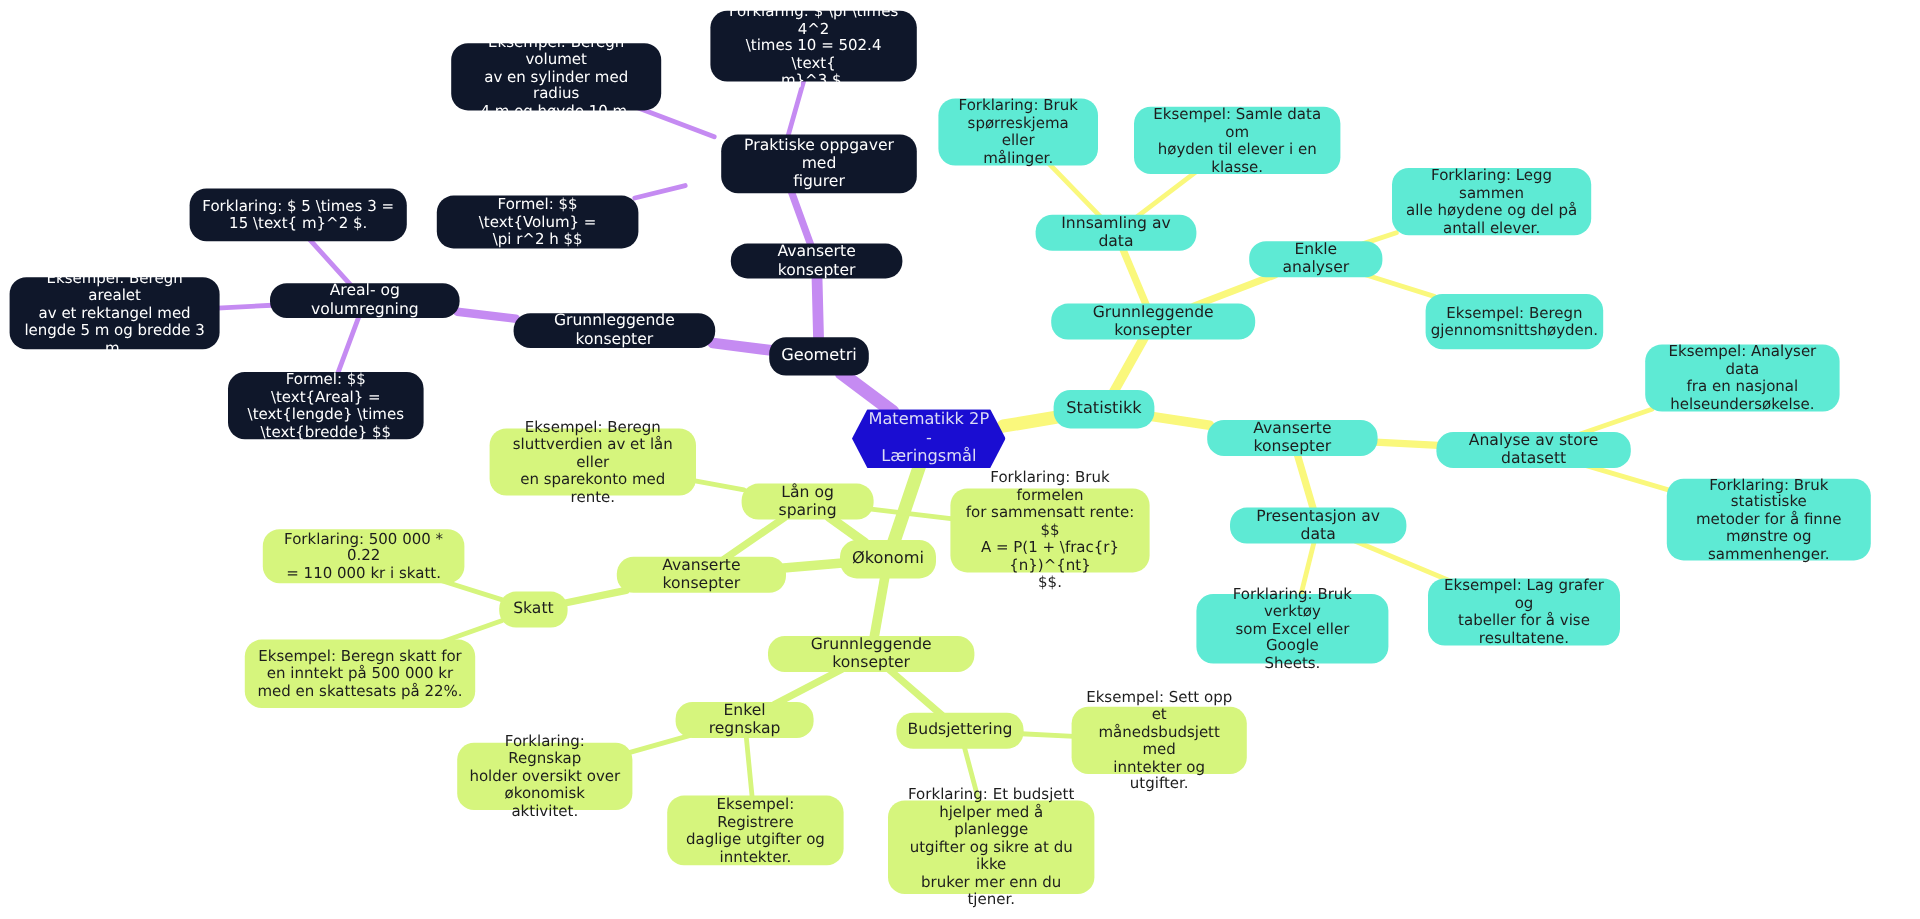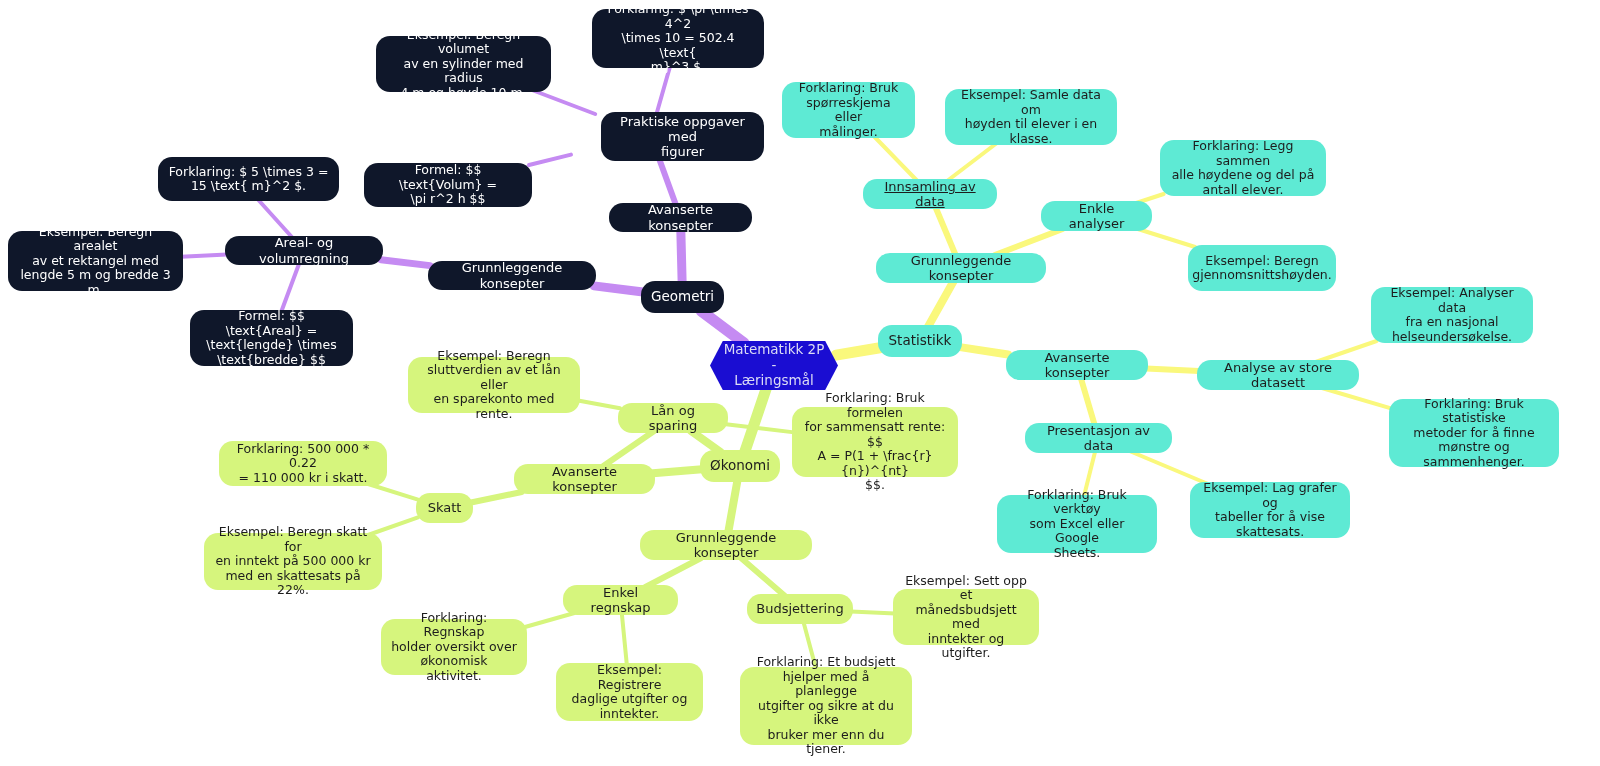--- a/index.html
+++ b/index.html
@@ -116,21 +116,21 @@
       <div class="node n-purple t-leaf" style="left: 364px; top: 163px; width: 168px; height: 44px;">Formel: $$ \text{Volum} =
 \pi r^2 h $$</div>
       <div class="node n-purple t-leaf" style="left: 376px; top: 36px; width: 175px; height: 56px;">Eksempel: Beregn volumet
 av en sylinder med radius
 4 m og høyde 10 m.</div>
       <div class="node n-purple t-leaf" style="left: 592px; top: 9px; width: 172px; height: 59px;">Forklaring: $ \pi \times 4^2
 \times 10 = 502.4 \text{
 m}^3 $.</div>
       <div class="node n-yellow t-branch" style="left: 878px; top: 325px; width: 84px; height: 32px;">Statistikk</div>
       <div class="node n-yellow t-sub" style="left: 876px; top: 253px; width: 170px; height: 30px;">Grunnleggende konsepter</div>
-      <div class="node n-yellow t-sub" style="left: 863px; top: 179px; width: 134px; height: 30px; text-decoration: underline;">Innsamling av data</div>
+      <div class="node n-yellow t-sub" style="left: 863px; top: 179px; width: 134px; height: 30px;">Innsamling av data</div>
       <div class="node n-yellow t-leaf" style="left: 782px; top: 82px; width: 133px; height: 56px;">Forklaring: Bruk
 spørreskjema eller
 målinger.</div>
       <div class="node n-yellow t-leaf" style="left: 945px; top: 89px; width: 172px; height: 56px;">Eksempel: Samle data om
 høyden til elever i en
 klasse.</div>
       <div class="node n-yellow t-sub" style="left: 1041px; top: 201px; width: 111px; height: 30px;">Enkle analyser</div>
       <div class="node n-yellow t-leaf" style="left: 1160px; top: 140px; width: 166px; height: 56px;">Forklaring: Legg sammen
 alle høydene og del på
 antall elever.</div>
@@ -144,35 +144,35 @@
       <div class="node n-yellow t-leaf" style="left: 1389px; top: 399px; width: 170px; height: 68px;">Forklaring: Bruk statistiske
 metoder for å finne
 mønstre og
 sammenhenger.</div>
       <div class="node n-yellow t-sub" style="left: 1025px; top: 423px; width: 147px; height: 30px;">Presentasjon av data</div>
       <div class="node n-yellow t-leaf" style="left: 997px; top: 495px; width: 160px; height: 58px;">Forklaring: Bruk verktøy
 som Excel eller Google
 Sheets.</div>
       <div class="node n-yellow t-leaf" style="left: 1190px; top: 482px; width: 160px; height: 56px;">Eksempel: Lag grafer og
 tabeller for å vise
-skattesats.</div>
+resultatene.</div>
       <div class="node n-green t-branch" style="left: 700px; top: 450px; width: 80px; height: 32px;">Økonomi</div>
       <div class="node n-green t-sub" style="left: 618px; top: 403px; width: 110px; height: 30px;">Lån og sparing</div>
       <div class="node n-green t-leaf" style="left: 408px; top: 357px; width: 172px; height: 56px;">Eksempel: Beregn
 sluttverdien av et lån eller
 en sparekonto med rente.</div>
       <div class="node n-green t-leaf" style="left: 792px; top: 407px; width: 166px; height: 70px;">Forklaring: Bruk formelen
 for sammensatt rente: $$
 A = P(1 + \frac{r}{n})^{nt}
 $$.</div>
       <div class="node n-green t-sub" style="left: 514px; top: 464px; width: 141px; height: 30px;">Avanserte konsepter</div>
       <div class="node n-green t-sub" style="left: 416px; top: 493px; width: 57px; height: 30px;">Skatt</div>
       <div class="node n-green t-leaf" style="left: 219px; top: 441px; width: 168px; height: 45px;">Forklaring: 500 000 * 0.22
 = 110 000 kr i skatt.</div>
-      <div class="node n-green t-leaf" style="left: 204px; top: 533px; width: 178px; height: 57px;">Eksempel: Beregn skatt for
+      <div class="node n-green t-leaf" style="left: 204px; top: 533px; width: 192px; height: 57px;">Eksempel: Beregn skatt for
 en inntekt på 500 000 kr
 med en skattesats på 22%.</div>
       <div class="node n-green t-sub" style="left: 640px; top: 530px; width: 172px; height: 30px;">Grunnleggende konsepter</div>
       <div class="node n-green t-sub" style="left: 563px; top: 585px; width: 115px; height: 30px;">Enkel regnskap</div>
       <div class="node n-green t-leaf" style="left: 381px; top: 619px; width: 146px; height: 56px;">Forklaring: Regnskap
 holder oversikt over
 økonomisk aktivitet.</div>
       <div class="node n-green t-leaf" style="left: 556px; top: 663px; width: 147px; height: 58px;">Eksempel: Registrere
 daglige utgifter og
 inntekter.</div>

